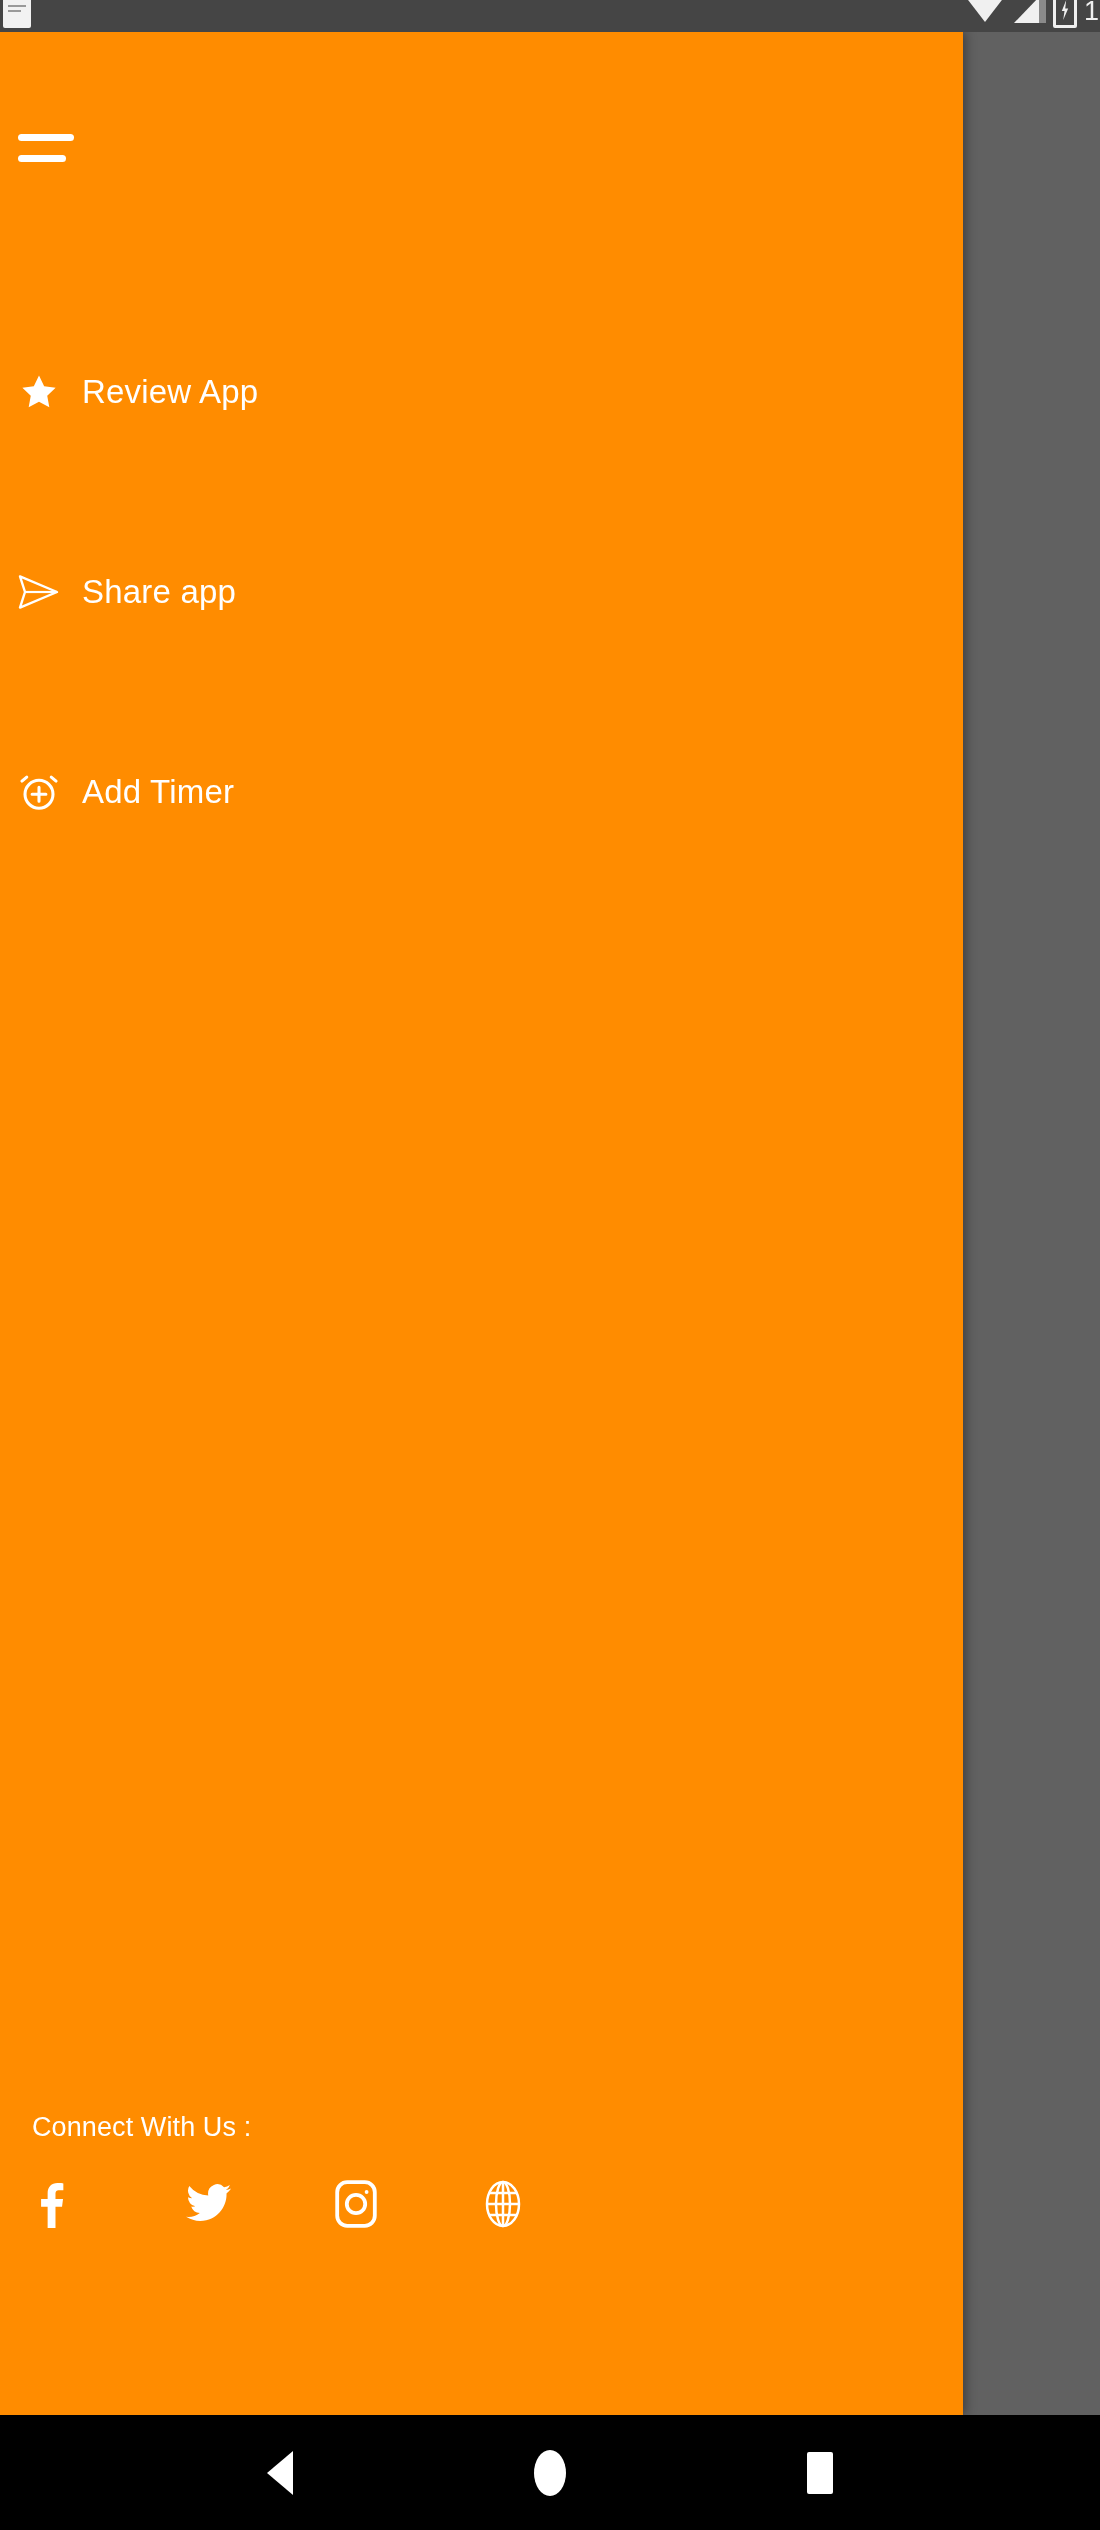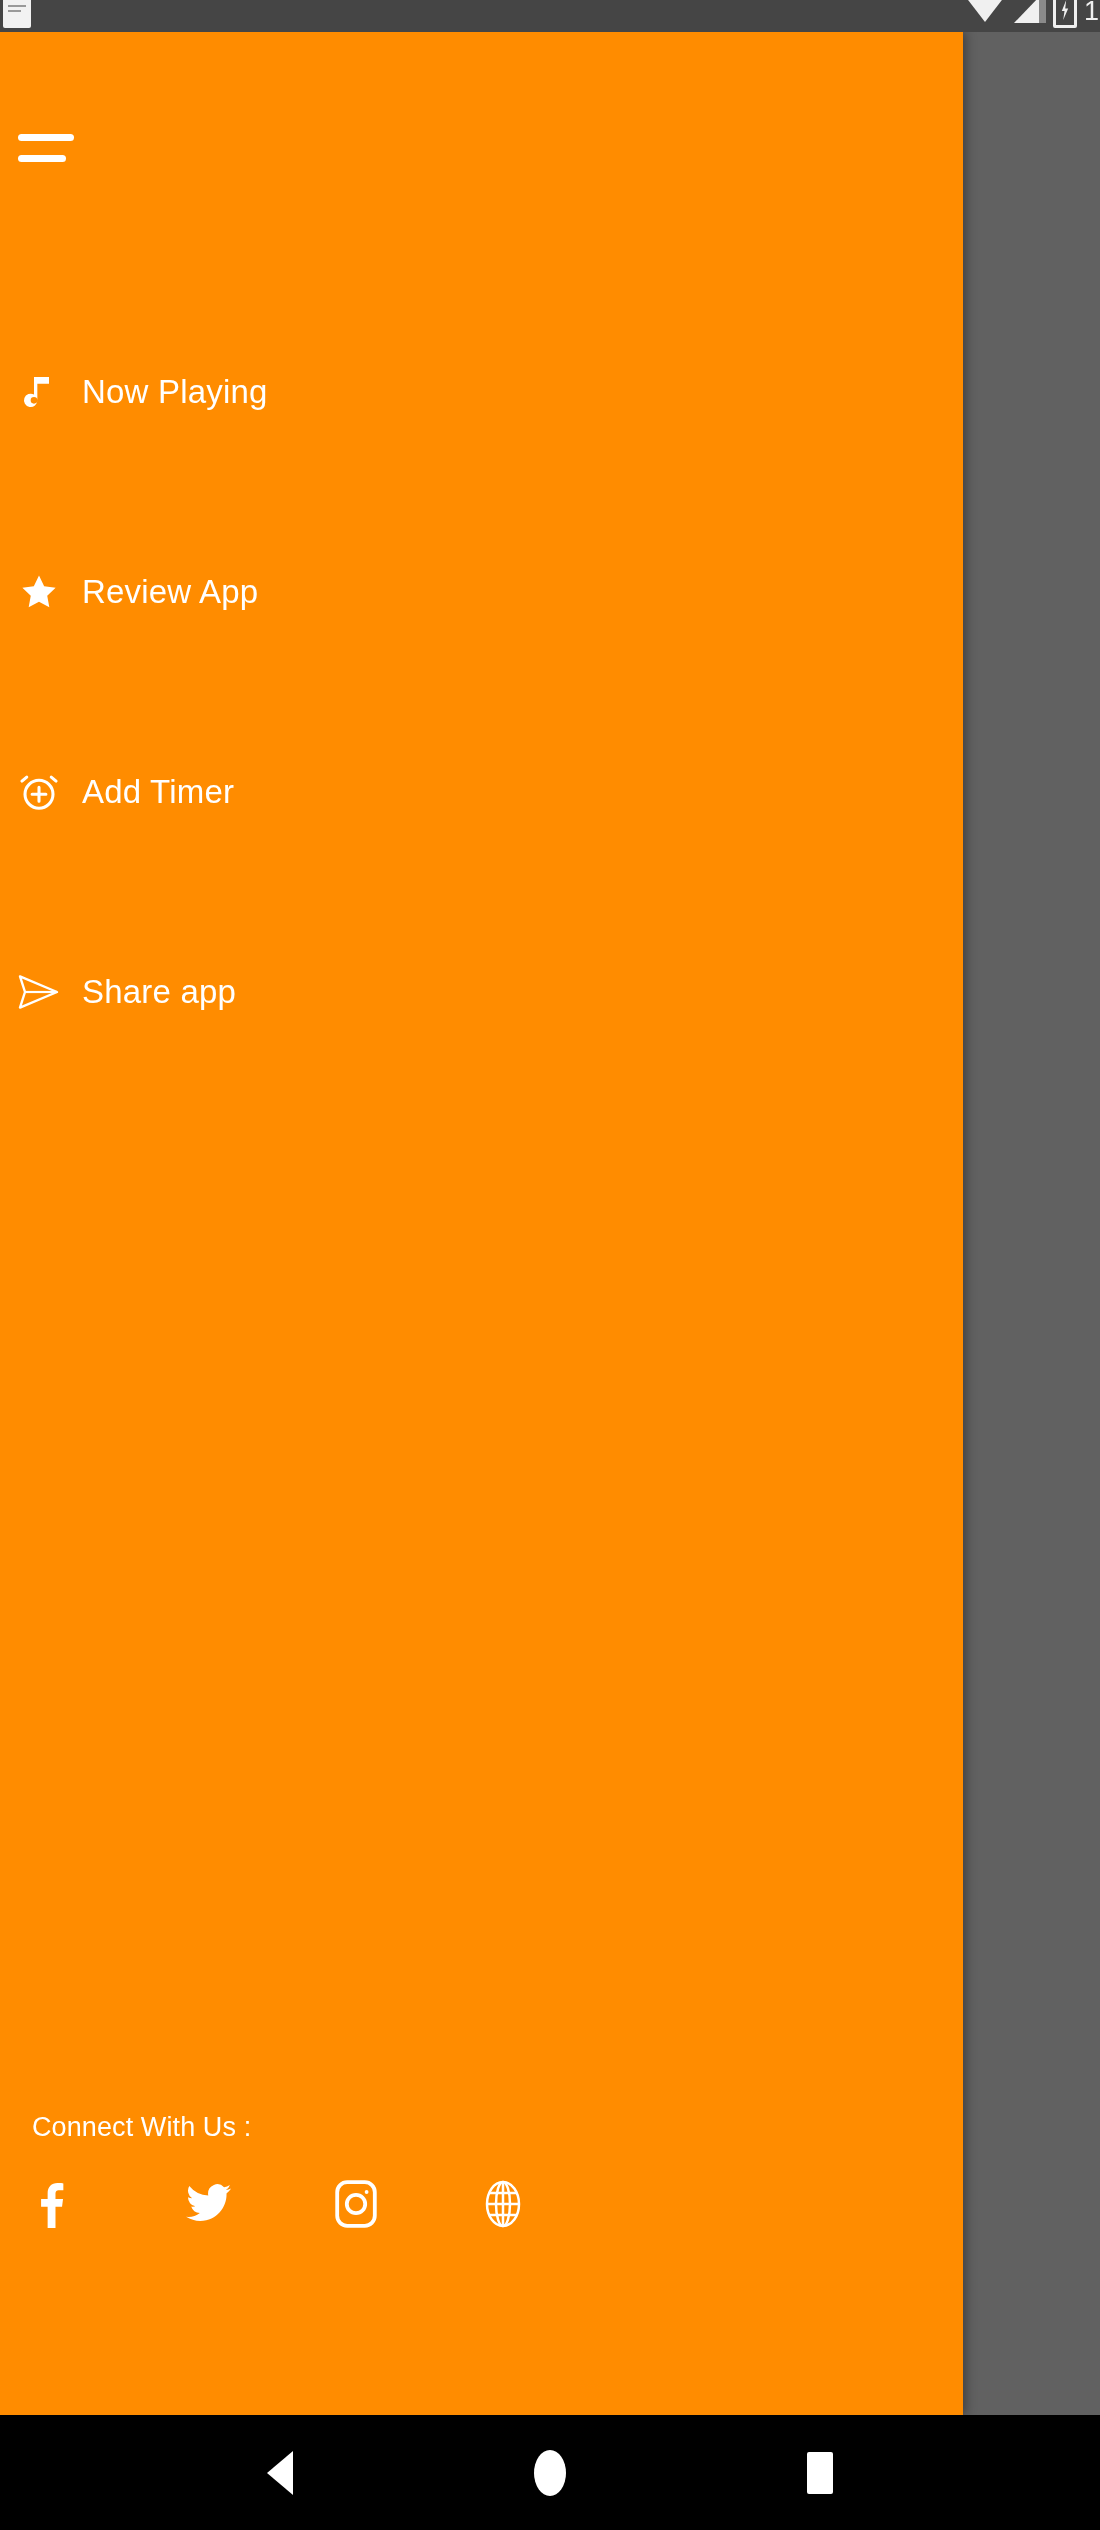--- a/index.html
+++ b/index.html
@@ -223,60 +223,51 @@
 
   <div class="drawer">
 
     <div class="hamburger">
       <span></span>
       <span></span>
     </div>
 
     <div class="menu">
 
-      <div class="menu-item">
-        <span class="menu-icon">
-          <svg width="40" height="44" viewBox="0 0 24 24" fill="#ffffff">
-            <path d="M9 3v10.55A4 4 0 1 0 11 17V7h7V3H9zm0 12a2 2 0 1 1-2 2 2 2 0 0 1 2-2z" fill="#ffffff"></path>
-            <path d="M20 5v8.55A4 4 0 1 0 22 17V5h-2zm-2 10a2 2 0 1 1-2 2 2 2 0 0 1 2-2z" fill="#ffffff" opacity="0"></path>
-          </svg>
-        </span>
-        <span class="menu-label">Now Playing</span>
-      </div>
 
       <div class="menu-item">
         <span class="menu-icon">
           <svg width="42" height="42" viewBox="0 0 24 24" fill="#ffffff">
             <path d="M12 2.5l2.95 6.2 6.55.85-4.8 4.55 1.2 6.6L12 17.5 6.1 20.7l1.2-6.6L2.5 9.55l6.55-.85L12 2.5z"></path>
           </svg>
         </span>
         <span class="menu-label">Review App</span>
+      </div>
+
+      <div class="menu-item">
+        <span class="menu-icon">
+          <svg width="50" height="44" viewBox="0 0 24 22" fill="none" stroke="#ffffff" stroke-width="1.2" stroke-linejoin="round">
+            <path d="M2.5 3.2L21 11 2.5 18.8 5 11z"></path>
+            <path d="M5 11h16" stroke-width="1.1"></path>
+          </svg>
+        </span>
+        <span class="menu-label">Share app</span>
       </div>
 
       <div class="menu-item">
         <span class="menu-icon">
           <svg width="46" height="46" viewBox="0 0 24 24" fill="none" stroke="#ffffff" stroke-width="1.6">
             <circle cx="12" cy="13.2" r="7.3"></circle>
             <path d="M12 9.6v7.2M8.4 13.2h7.2" stroke-linecap="round"></path>
             <path d="M5.6 4.2L3.1 6.3M18.4 4.2l2.5 2.1" stroke-linecap="round"></path>
           </svg>
         </span>
         <span class="menu-label">Add Timer</span>
       </div>
 
-      <div class="menu-item">
-        <span class="menu-icon">
-          <svg width="50" height="44" viewBox="0 0 24 22" fill="none" stroke="#ffffff" stroke-width="1.2" stroke-linejoin="round">
-            <path d="M2.5 3.2L21 11 2.5 18.8 5 11z"></path>
-            <path d="M5 11h16" stroke-width="1.1"></path>
-          </svg>
-        </span>
-        <span class="menu-label">Share app</span>
-      </div>
-
     </div>
 
     <div class="connect">
       <div class="connect-title">Connect With Us :</div>
 
       <div class="social-row">
 
         <div class="social-btn">
           <span>
             <svg width="28" height="48" viewBox="0 0 12 22" fill="#ffffff">

